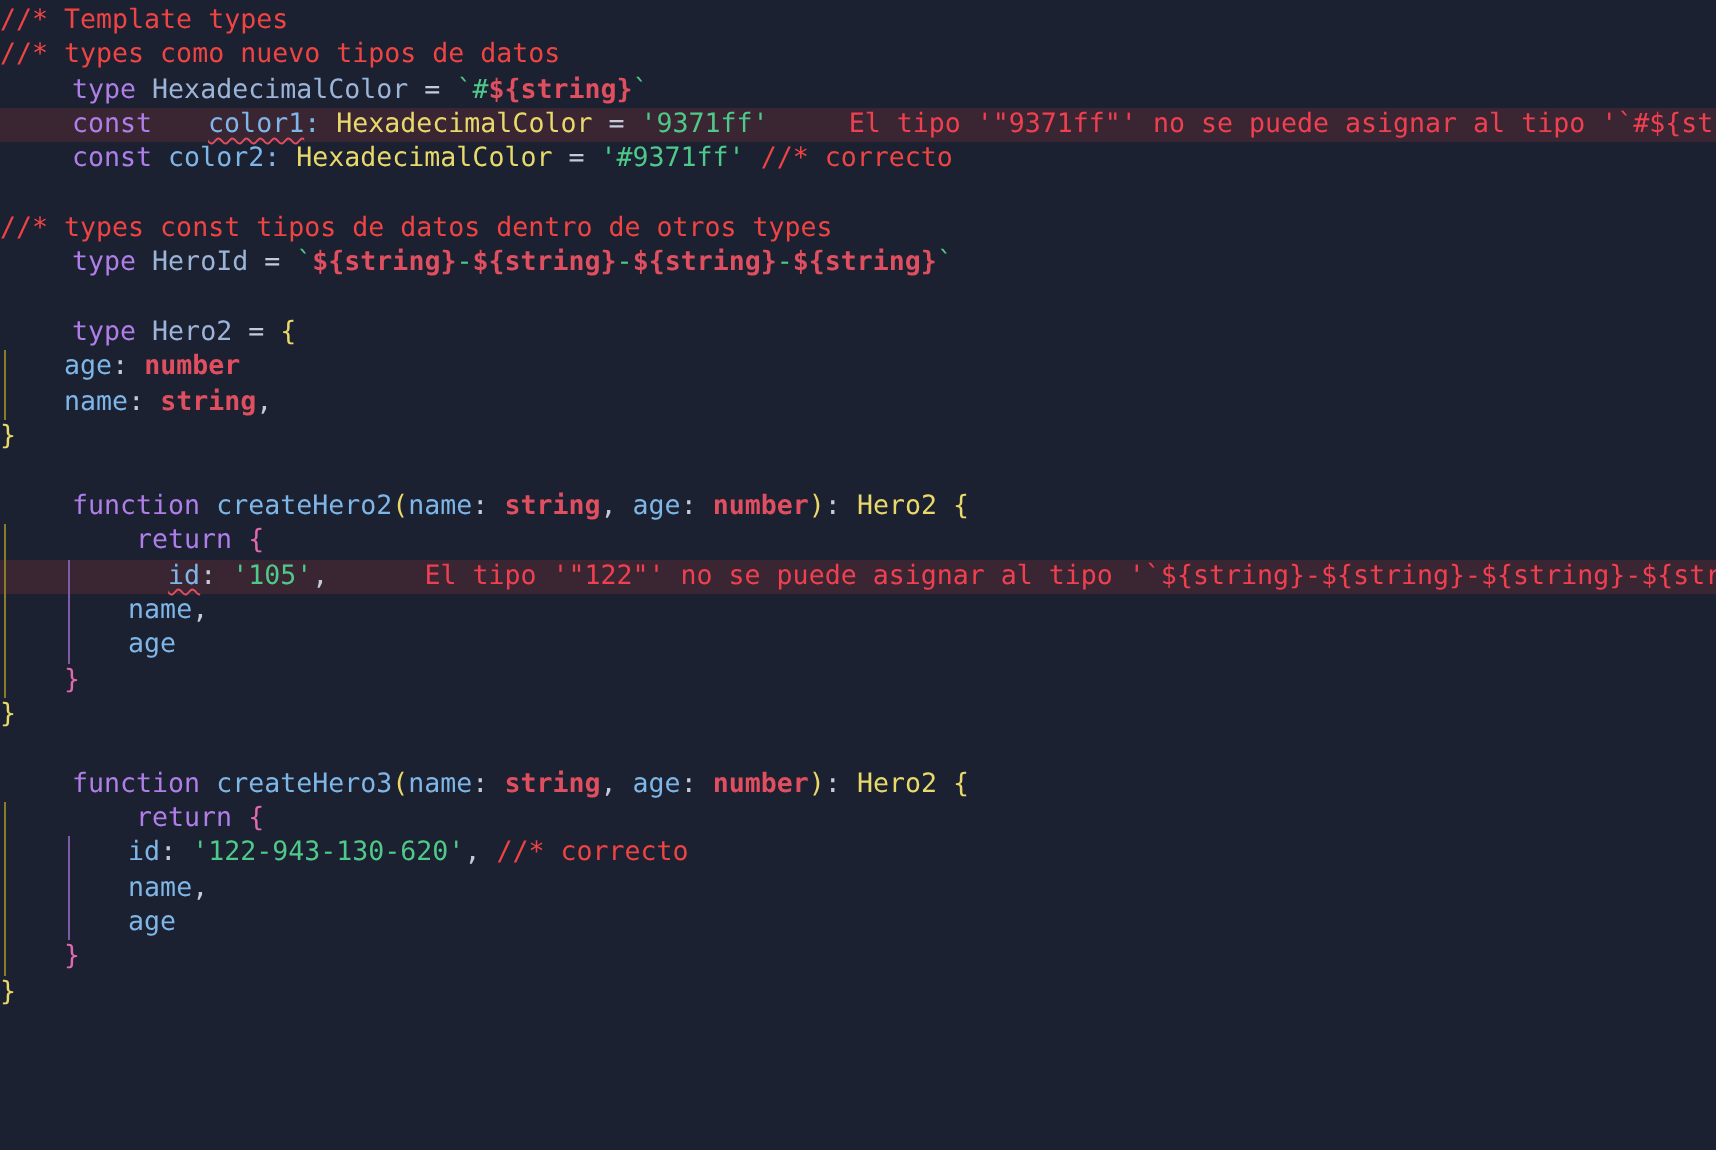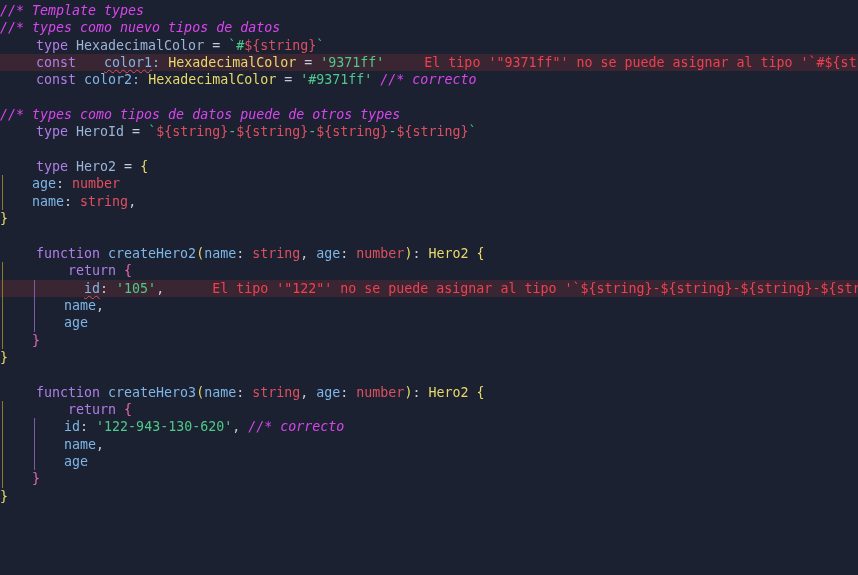--- a/index.html
+++ b/index.html
@@ -30,26 +30,26 @@
   .guide{
     position:absolute;
     width:1px;
     top:0; bottom:0;
     pointer-events:none;
   }
   .g1{ left:2px;  background:#8a7a2a; }
   .g2{ left:34px; background:#7d5ba6; }
 
   
-  .cm   { color:#d946ef; font-style:italic; }   
+  .cm   { color:#ef4444; }   
   .kw   { color:#b07ee8;padding-left:36px; }                      
   .tn   { color:#9cb4d8; }                      
   .vr   { color:#7eb6e8; }                      
   .ty   { color:#e8d96a; }                      
-  .pr   { color:#e04f60; }                      
+  .pr   { color:#e04f60;font-weight:bold; }                      
   .st   { color:#4fc98a; }                      
   .op   { color:#c3cadb; }                      
   .pn   { color:#e8d96a; }                      
   .br   { color:#e06ab0; }                      
   .errmsg{ color:#f04050; }
 
   
   .sq{
     position:relative;
     text-decoration-line:underline;
@@ -70,21 +70,21 @@
   <div class="line"><span class="cm">//* types como nuevo tipos de datos</span></div>
 
   <div class="line"><span class="kw">type</span><span class="op"> </span><span class="tn">HexadecimalColor</span><span class="op"> </span><span class="op">=</span><span class="op"> </span><span class="st">`</span><span class="st">#</span><span class="pr">${string}</span><span class="st">`</span></div>
 
   <div class="line err"><span class="kw">const</span><span class="op"> </span><span class="vr sq">color1</span><span class="vr">:</span><span class="op"> </span><span class="ty">HexadecimalColor</span><span class="op"> </span><span class="op">=</span><span class="op"> </span><span class="st">'9371ff'</span><span>     </span><span class="errmsg">El tipo '"9371ff"' no se puede asignar al tipo '`#${string}`'.</span></div>
 
   <div class="line"><span class="kw">const</span><span class="op"> </span><span class="vr">color2</span><span class="vr">:</span><span class="op"> </span><span class="ty">HexadecimalColor</span><span class="op"> </span><span class="op">=</span><span class="op"> </span><span class="st">'#9371ff'</span><span> </span><span class="cm">//* correcto</span></div>
 
   <div class="line"> </div>
 
-  <div class="line"><span class="cm">//* types como tipos de datos puede de otros types</span></div>
+  <div class="line"><span class="cm">//* types const tipos de datos dentro de otros types</span></div>
 
   <div class="line"><span class="kw">type</span><span> </span><span class="tn">HeroId</span><span> </span><span class="op">=</span><span> </span><span class="st">`</span><span class="pr">${string}</span><span class="st">-</span><span class="pr">${string}</span><span class="st">-</span><span class="pr">${string}</span><span class="st">-</span><span class="pr">${string}</span><span class="st">`</span></div>
 
   <div class="line"> </div>
 
   <div class="line"><span class="kw">type</span><span> </span><span class="tn">Hero2</span><span> </span><span class="op">=</span><span> </span><span class="pn">{</span></div>
 
 
   <div class="line"><span class="guide g1"></span>    <span class="vr">age</span><span class="op">:</span><span> </span><span class="pr">number</span></div>
 

